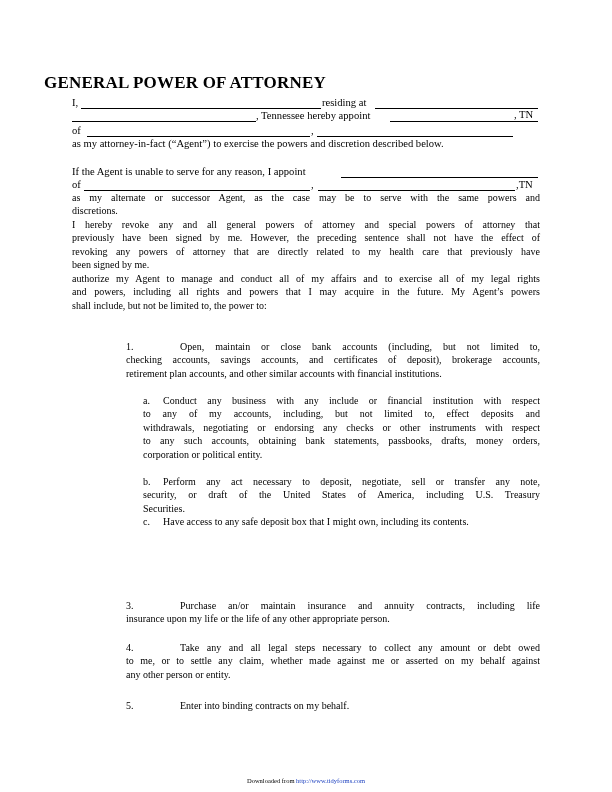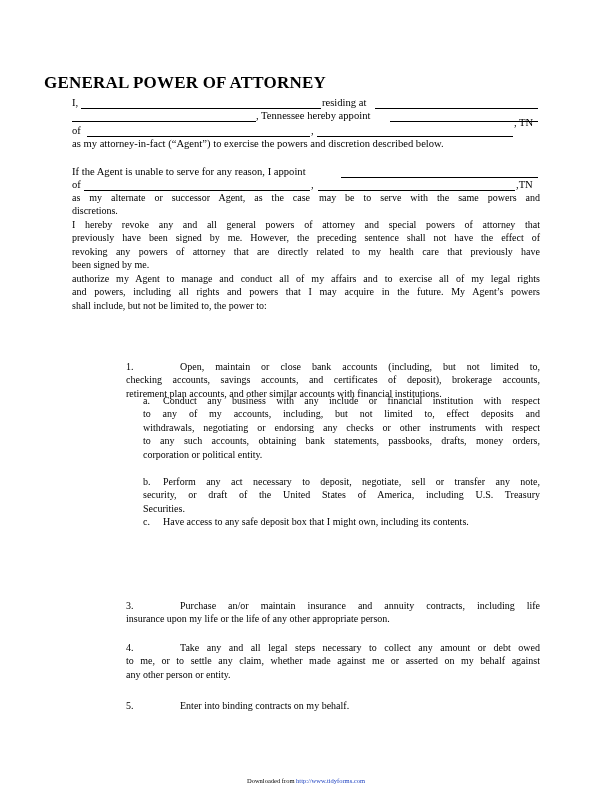--- a/index.html
+++ b/index.html
@@ -30,21 +30,21 @@
   <div class="blank" style="left:375px;top:98px;width:163px;"></div>
 
   <div class="blank" style="left:72px;top:111px;width:184px;"></div>
   <div class="ln" style="left:256px;top:109px;">, Tennessee hereby appoint</div>
   <div class="blank" style="left:390px;top:111px;width:148px;"></div>
 
   <div class="ln" style="left:72px;top:124px;">of</div>
   <div class="blank" style="left:87px;top:126px;width:223px;"></div>
   <div class="ln" style="left:311px;top:124px;">,</div>
   <div class="blank" style="left:317px;top:126px;width:196px;"></div>
-  <div class="ln" style="left:514px;top:116px;">, TN</div>
+  <div class="ln" style="left:514px;top:108px;">, TN</div>
 
   <div class="ln" style="left:72px;top:137px;">as my attorney-in-fact (“Agent”) to exercise the powers and discretion described below.</div>
 
   <div class="ln" style="left:72px;top:165px;">If the Agent is unable to serve for any reason, I appoint</div>
   <div class="blank" style="left:341px;top:167px;width:197px;"></div>
 
   <div class="ln" style="left:72px;top:178px;">of</div>
   <div class="blank" style="left:84px;top:180px;width:226px;"></div>
   <div class="ln" style="left:311px;top:178px;">,</div>
   <div class="blank" style="left:318px;top:180px;width:197px;"></div>
@@ -61,21 +61,21 @@
     <span class="line">revoking any powers of attorney that are directly related to my health care that previously have</span>
     <span class="line last">been signed by me.</span>
   </div>
 
   <div class="para" style="left:72px;top:272px;width:468px;">
     <span class="line">authorize my Agent to manage and conduct all of my affairs and to exercise all of my legal rights</span>
     <span class="line">and powers, including all rights and powers that I may acquire in the future.  My Agent’s powers</span>
     <span class="line last">shall include, but not be limited to, the power to:</span>
   </div>
 
-  <div class="para" style="left:126px;top:340px;width:414px;margin-top:20px;">
+  <div class="para" style="left:126px;top:340px;width:414px;">
     <span class="line" style="padding-left:0;"><span style="display:inline-block;width:54px;text-align:left;">1.</span><span>Open, maintain or close bank accounts (including, but not limited to,</span></span>
     <span class="line">checking accounts, savings accounts, and certificates of deposit), brokerage accounts,</span>
     <span class="line last">retirement plan accounts, and other similar accounts with financial institutions.</span>
   </div>
 
   <div class="para" style="left:143px;top:394px;width:397px;">
     <span class="line"><span style="display:inline-block;width:20px;">a.</span><span>Conduct any business with any include or financial institution with respect</span></span>
     <span class="line">to any of my accounts, including, but not limited to, effect deposits and</span>
     <span class="line">withdrawals, negotiating or endorsing any checks or other instruments with respect</span>
     <span class="line">to any such accounts, obtaining bank statements, passbooks, drafts, money orders,</span>

